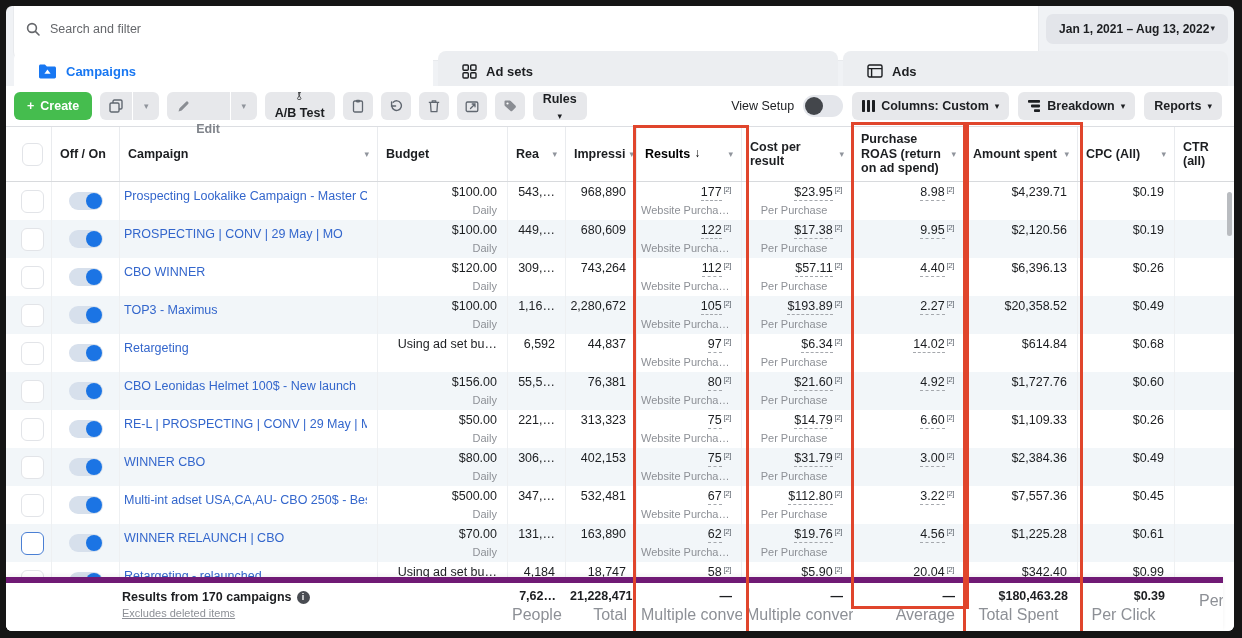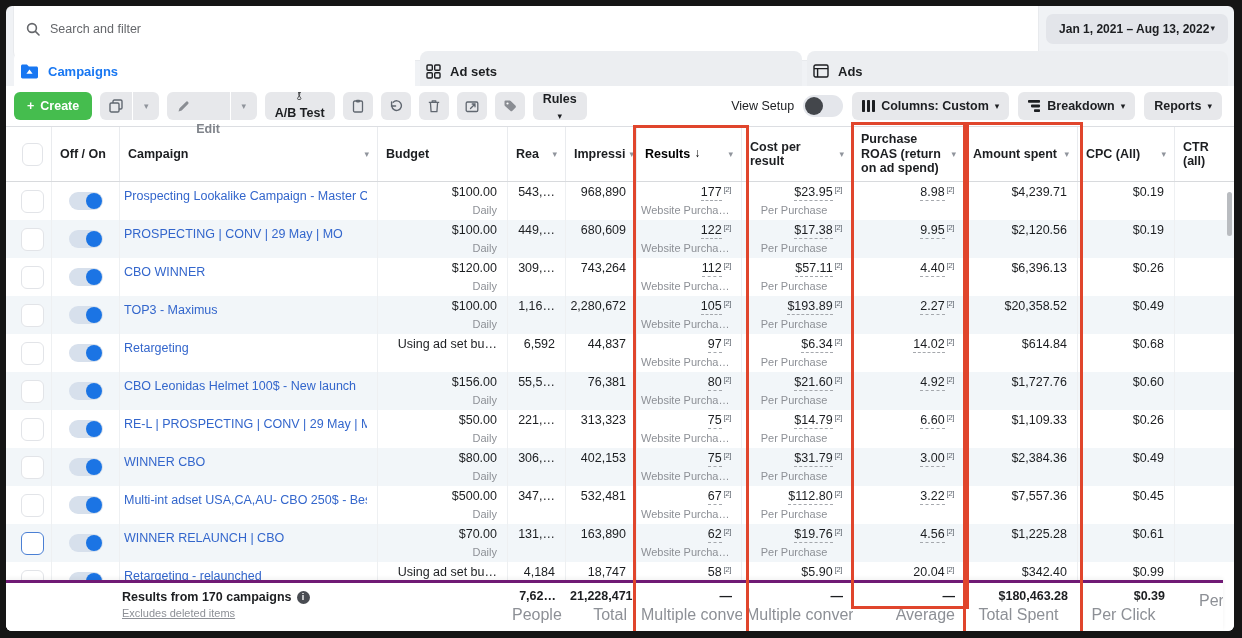--- a/index.html
+++ b/index.html
@@ -11,21 +11,21 @@
   .search{flex:1;height:30px;background:#fff;border-radius:8px;display:flex;align-items:center;
     gap:10px;padding:16px 12px;box-shadow:0 0 0 1px rgba(0,0,0,0.03);}
   .search .ph{color:#65676b;font-size:12.5px;}
   .datebtn{width:182px;height:30px;background:#e3e5ea;border:none;border-radius:7px;display:flex;
     align-items:center;justify-content:center;gap:1px;font-weight:bold;font-size:12px;color:#1c1e21;
     font-family:inherit;cursor:pointer;}
   .caret{font-size:9px;color:#1c1e21;line-height:1;}
   .caret.dim{color:#90949c;}
   
   .tabs{display:flex;gap:5px;height:40px;padding:0 6px 0 8px;margin-top:5px;}
-  .tab{display:flex;align-items:center;gap:9px;padding-left:6px;background:#eceef1;
+  .tab{display:flex;align-items:center;gap:9px;padding-left:24px;background:#eceef1;
     border-radius:8px 8px 0 0;font-weight:bold;font-size:13px;color:#1c1e21;cursor:pointer;}
   .tab.active{background:#fff;}
   .tab.active .tab-label{color:#1877f2;}
   .tab-campaigns{width:395px;}
   .tab-adsets{width:376px;}
   .tab-ads{flex:1;}
   
   .panel{position:absolute;left:0;top:80px;right:0;bottom:0;background:#fff;}
   .toolbar{display:flex;align-items:center;height:40px;padding:0 12px 0 8px;}
   .btn{height:28px;border:none;border-radius:6px;background:#e7e8eb;display:flex;align-items:center;
@@ -62,21 +62,21 @@
   .c-campaign a{font-size:12.5px;color:#3366cc;text-decoration:none;white-space:nowrap;display:block;
     padding-top:4px;overflow:hidden;}
   .checkbox{width:21px;height:21px;border-radius:6px;border:1.5px solid #e2e4e8;background:#fff;cursor:pointer;}
   .checkbox.hl{border-color:#4a7fd4;}
   .toggle{width:34px;height:18px;border-radius:9px;background:#d7e0ec;position:relative;cursor:pointer;}
   .toggle .knob{position:absolute;right:1px;top:1px;width:16px;height:16px;border-radius:50%;background:#1b74e4;}
   .u{border-bottom:1px dashed #a5a8ad;padding-bottom:1px;}
   .ref{font-size:8px;color:#606770;margin-left:2px;vertical-align:4px;letter-spacing:-0.5px;}
   
   .tfoot{position:absolute;left:0;right:11px;bottom:0;height:48px;background:#fff;
-    border-top:3px solid #701a75;display:grid;grid-template-columns:var(--cols);padding-left:8px;
+    border-top:6px solid #701a75;display:grid;grid-template-columns:var(--cols);padding-left:8px;
     box-shadow:0 -2px 4px rgba(0,0,0,0.05);}
   .fcell{padding:6px 10px 0 4px;overflow:hidden;}
   .fcell .val{font-size:12.5px;font-weight:bold;color:#1c1e21;text-align:right;white-space:nowrap;}
   .fcell .sub{font-size:16px;color:#8d9096;text-align:right;margin-top:3px;white-space:nowrap;}
   .f-label{grid-column:1/4;padding:7px 8px 0 108px;}
   .f-label .t{font-size:12.5px;font-weight:bold;color:#1c1e21;display:flex;align-items:center;gap:5px;}
   .f-label .s{font-size:11px;color:#8d9096;margin-top:3px;text-decoration:underline;}
   .info-i{display:inline-flex;width:13px;height:13px;border-radius:50%;background:#494c52;color:#fff;
     font-size:9px;font-weight:bold;align-items:center;justify-content:center;}
   

